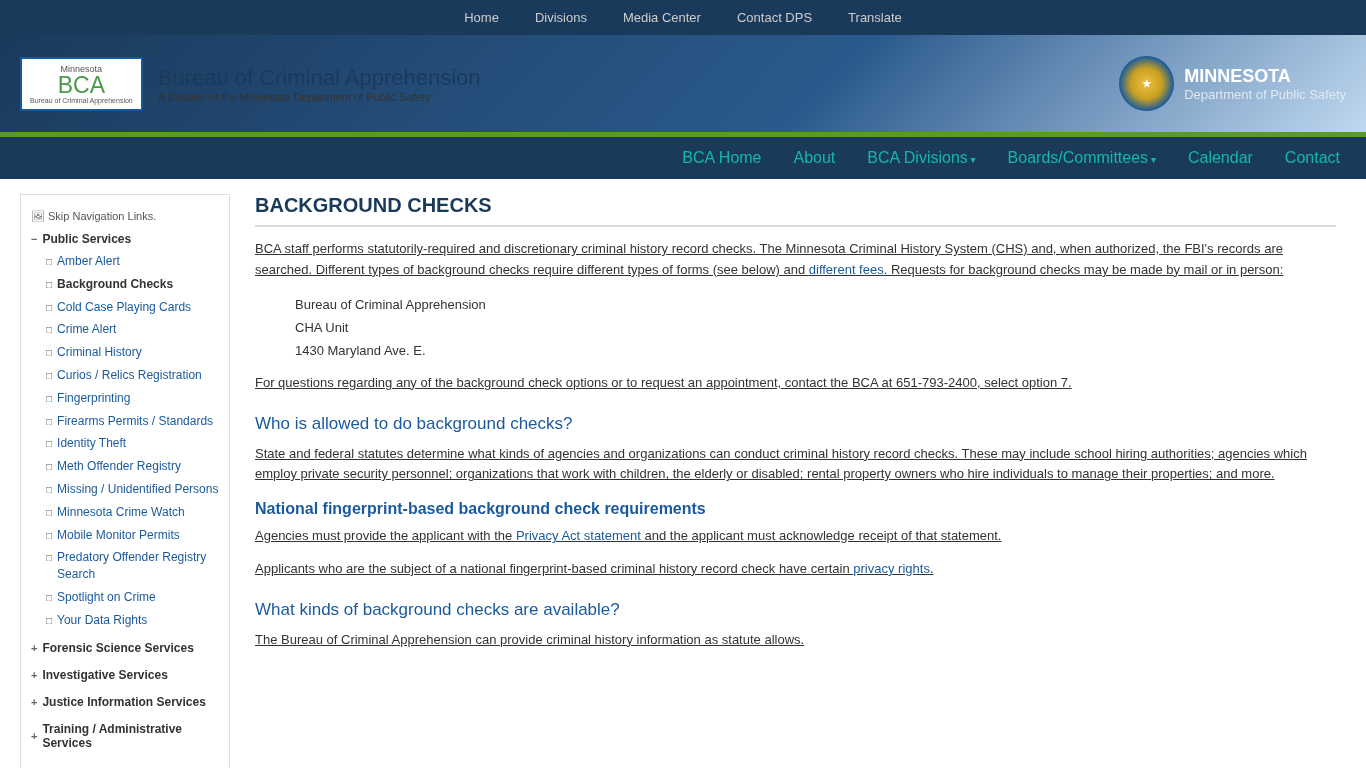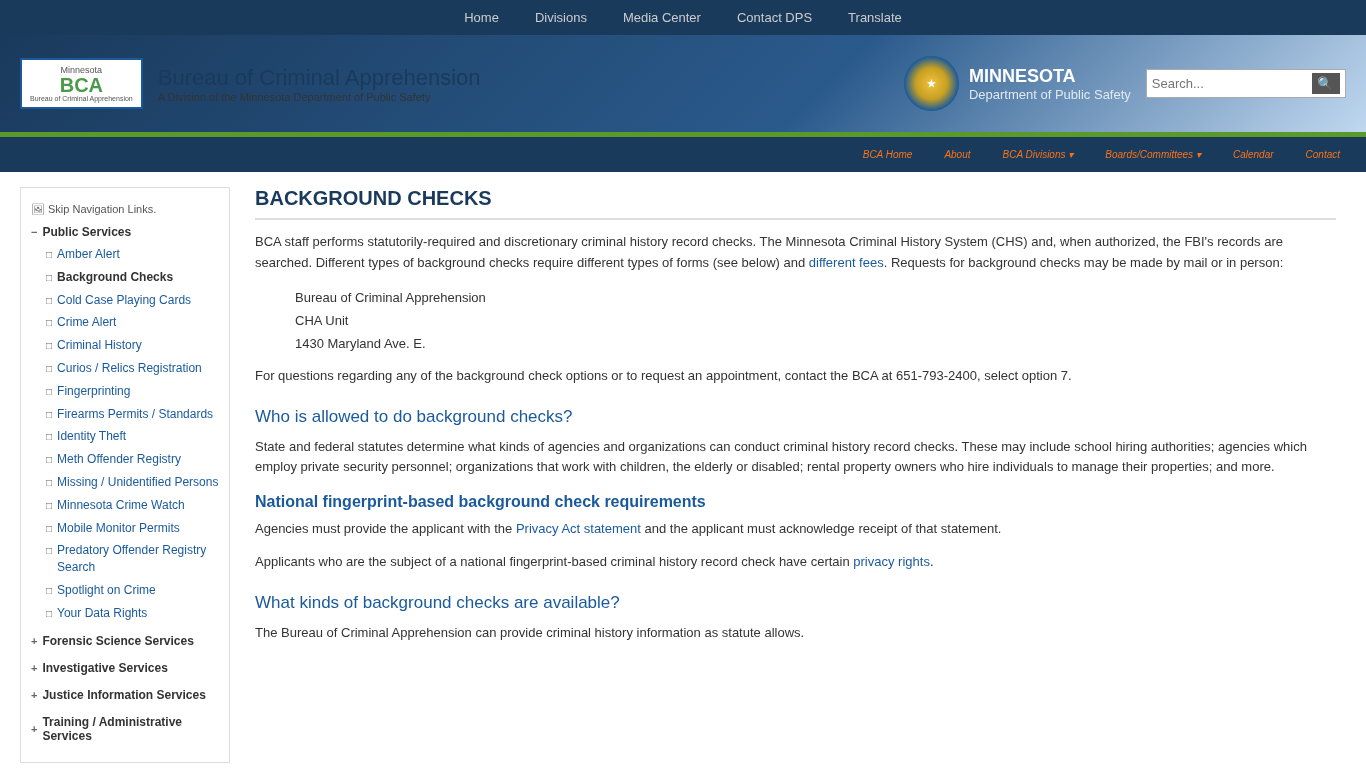--- a/index.html
+++ b/index.html
@@ -40,22 +40,22 @@
       display: flex;
       flex-direction: column;
       align-items: center;
       min-width: 90px;
     }
     .bca-logo .mn-text {
       font-size: 9px;
       color: #555;
     }
     .bca-logo .bca-letters {
-      font-size: 20px;
-      font-weight: bold;
+      font-size: 23px;
+      font-weight: normal;
       color: #1a5a9c;
       line-height: 1;
     }
     .bca-logo .bca-letters span { color: #4a9a4a; }
     .bca-logo .bca-subtitle {
       font-size: 7px;
       color: #555;
       text-align: center;
     }
     .header-title h1 {
@@ -128,26 +128,25 @@
     }
 
     
     .main-nav {
       background: #1a3a5c;
       display: flex;
       justify-content: flex-end;
       padding: 0 10px;
     }
     .main-nav a {
-      color: #f97316;
+      color: #14b8a6;
       text-decoration: none;
       padding: 12px 16px;
       display: inline-block;
-      font-size: 10px;
-      font-style: italic;
+      font-size: 16px;
     }
     .main-nav .dropdown {
       position: relative;
       display: inline-block;
     }
     .main-nav .dropdown a::after {
       content: ' ▾';
       font-size: 10px;
     }
 
@@ -225,20 +224,21 @@
       text-transform: uppercase;
       border-bottom: 2px solid #ddd;
       padding-bottom: 8px;
       margin-bottom: 12px;
     }
     .content-para {
       margin-bottom: 12px;
       line-height: 1.6;
       font-size: 13px;
       color: #333;
+      text-decoration: underline;
     }
     .content-para a { color: #1a5a9c; }
     .address-block {
       padding-left: 40px;
       margin: 10px 0;
       line-height: 1.8;
       color: #333;
     }
     .section-heading {
       font-size: 17px;
@@ -278,24 +278,20 @@
       <p>A Division of the Minnesota Department of Public Safety</p>
     </div>
   </div>
   <div class="header-right">
     <div class="dps-logo">
       <div class="dps-seal">★</div>
       <div class="dps-text">
         <h2>MINNESOTA</h2>
         <p>Department of Public Safety</p>
       </div>
-    </div>
-    <div class="search-box">
-      <input type="text" placeholder="Search..." style="">
-      <button>🔍</button>
     </div>
   </div>
 </div>
 
 <div class="accent-bar"></div>
 
 <div class="main-nav">
   <a>BCA Home</a>
   <a>About</a>
   <span class="dropdown">

